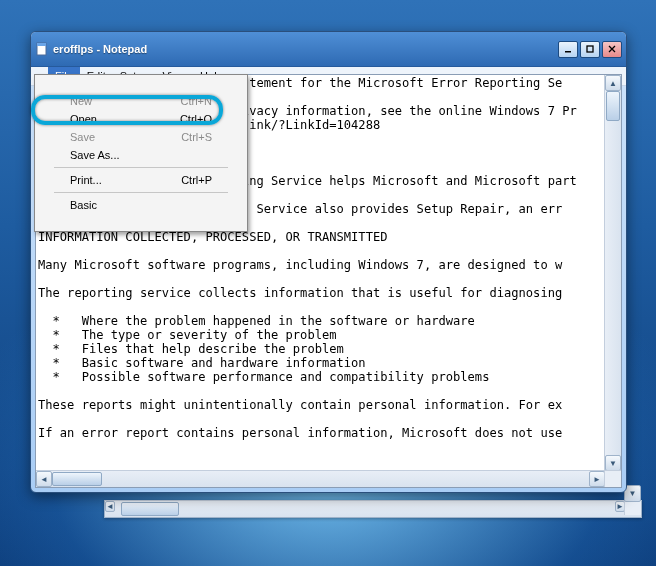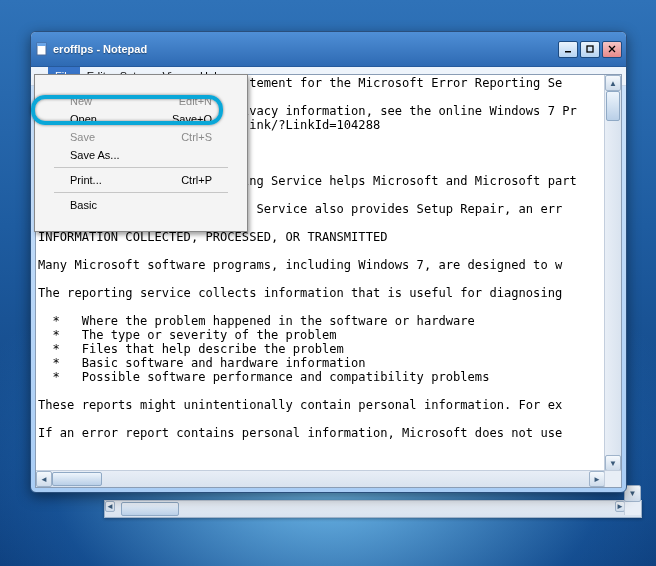--- a/index.html
+++ b/index.html
@@ -186,25 +186,25 @@
         <div class="sb-btn left">◄</div>
         <div class="sb-thumb" style="left:16px;top:1px;width:48px;height:12px"></div>
         <div class="sb-btn right">►</div>
       </div>
       <div class="sb-corner"></div>
     </div>
 
     <div class="dropdown" id="file-dd">
       <div class="dd-row disabled">
           <span class="dd-lbl">New</span>
-          <span class="dd-short">Edit+N</span>
+          <span class="dd-short">Ctrl+N</span>
         </div>
         <div class="dd-row">
           <span class="dd-lbl">Open...</span>
-          <span class="dd-short">Save+O</span>
+          <span class="dd-short">Ctrl+O</span>
         </div>
         <div class="dd-row disabled">
           <span class="dd-lbl">Save</span>
           <span class="dd-short">Ctrl+S</span>
         </div>
         <div class="dd-row">
           <span class="dd-lbl">Save As...</span>
         </div>
         <div class="dd-sep"></div>
         <div class="dd-row">

